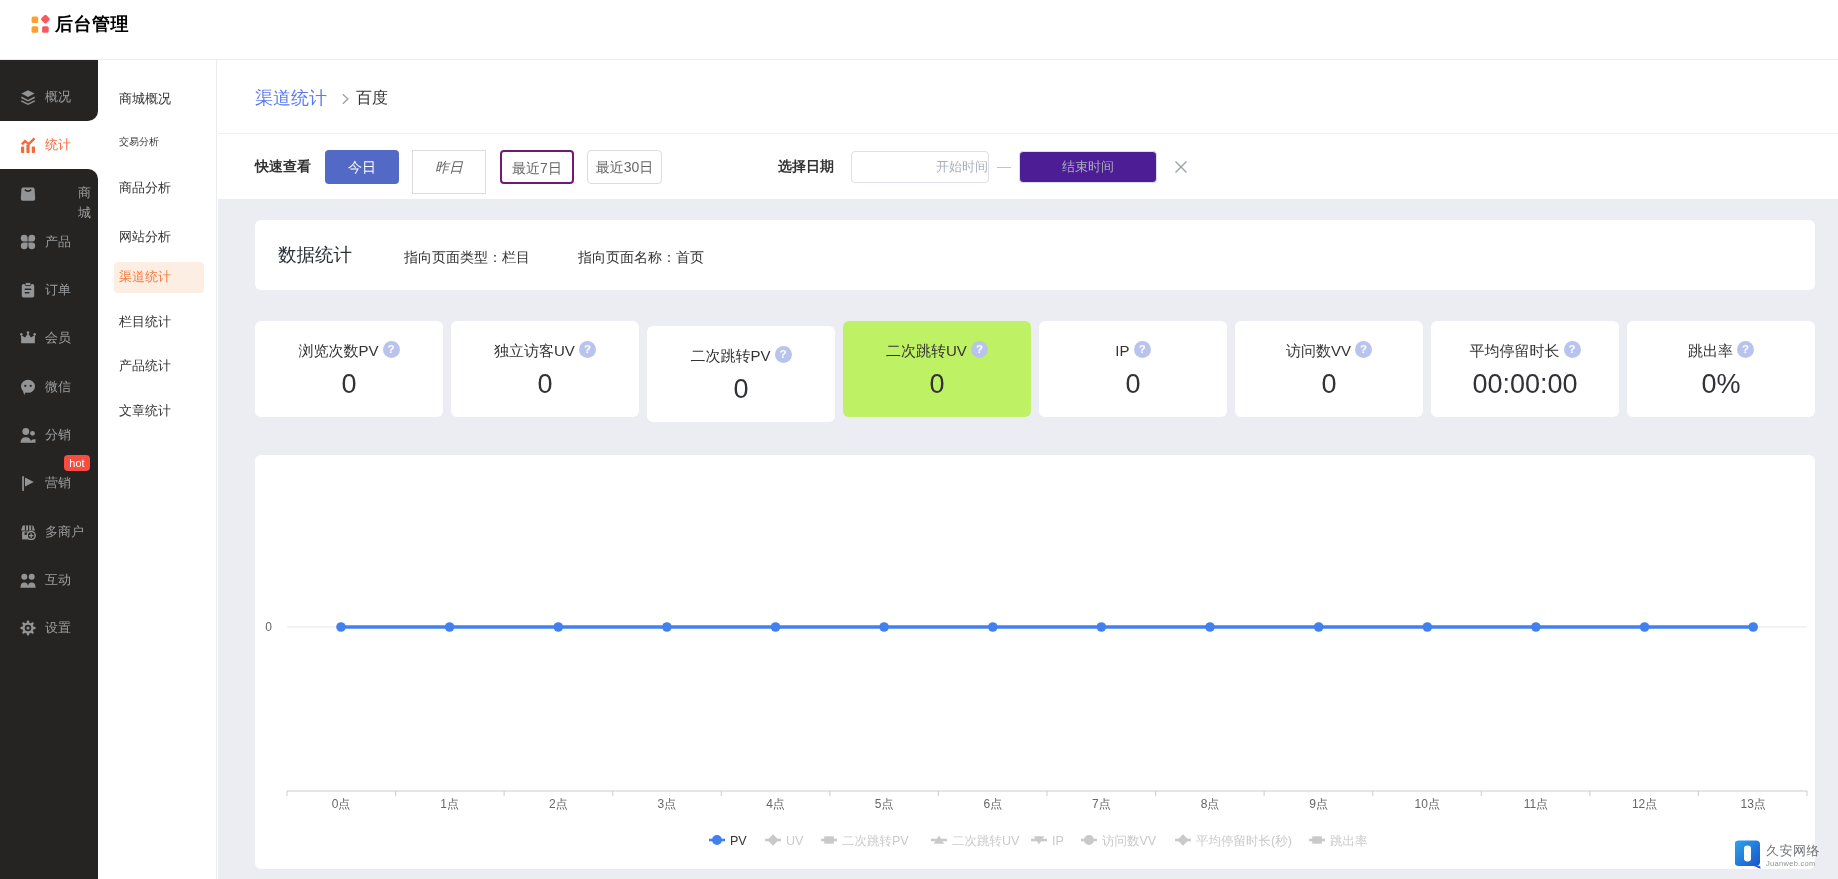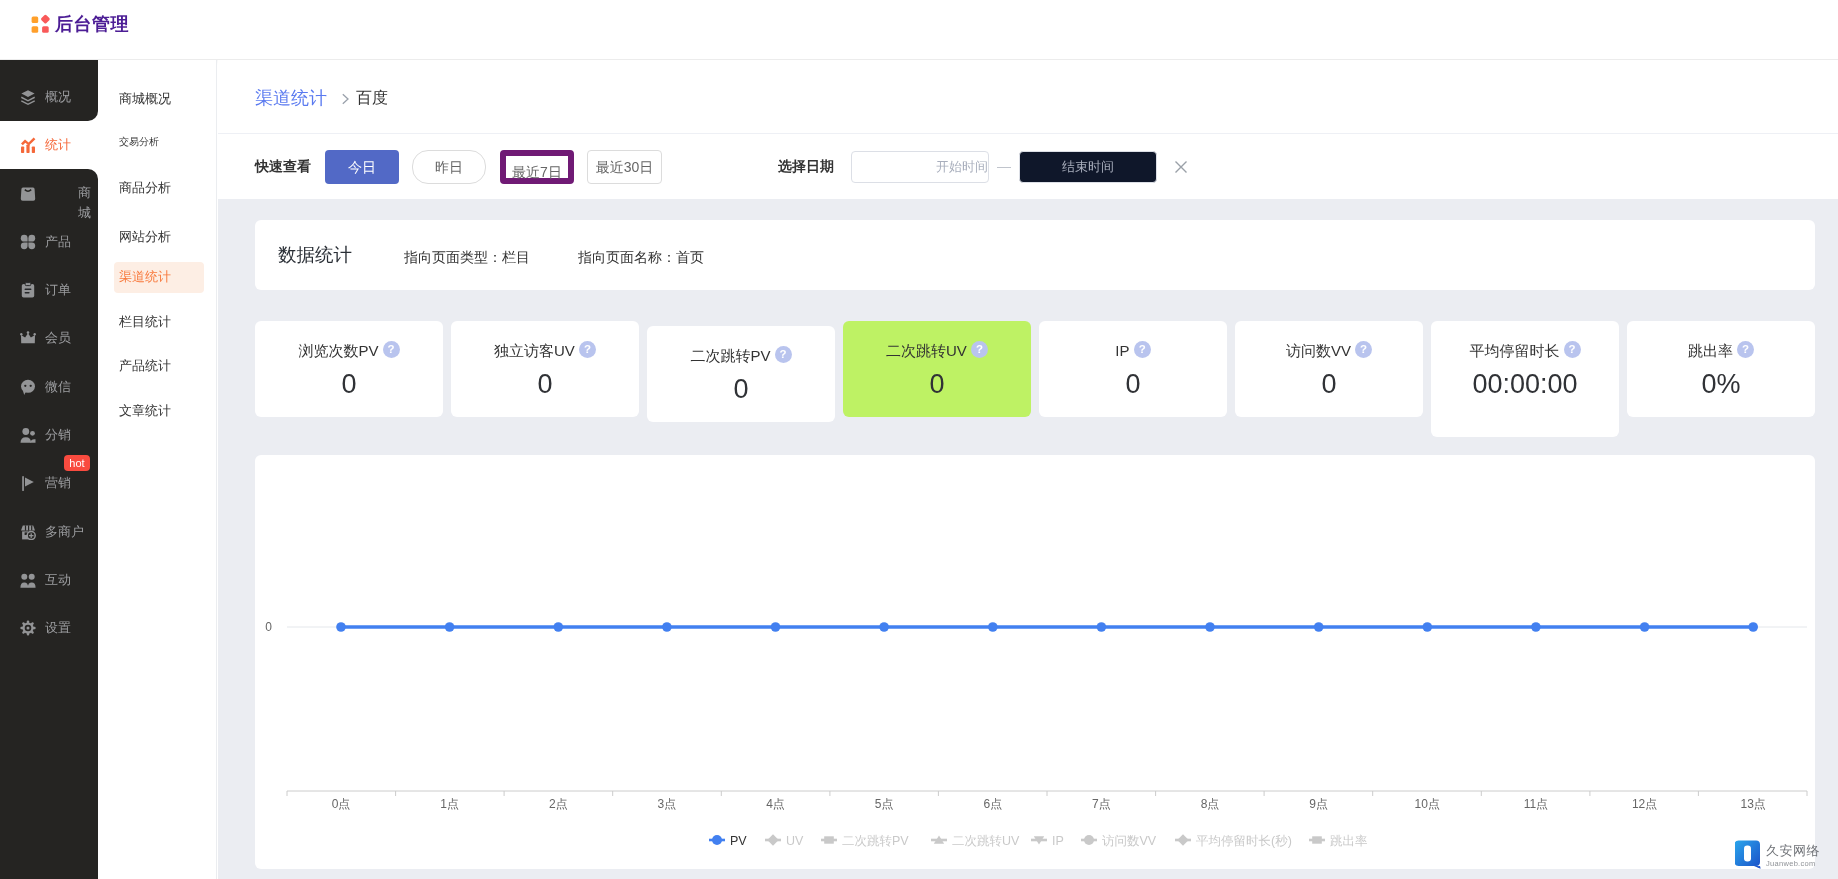--- a/index.html
+++ b/index.html
@@ -10,21 +10,21 @@
 </head>
 <body>
 
 <div class="abs" style="left:0;top:0;width:1838px;height:60px;background:#fff;border-bottom:1px solid #ececec;box-shadow:0 2px 4px rgba(0,0,0,0.04);">
   <svg class="abs" style="left:31px;top:14px;" width="21" height="20" viewBox="0 0 21 20">
     <rect x="0.6" y="2.5" width="6.6" height="6.6" rx="1.5" fill="#ffa02b"></rect>
     <rect x="0.6" y="12.2" width="6.6" height="6.6" rx="1.5" fill="#ff9f2b"></rect>
     <rect x="11.1" y="12.2" width="6.6" height="6.6" rx="1.5" fill="#f95959"></rect>
     <rect x="10.9" y="1.6" width="7" height="7" rx="1.5" fill="#f95959" transform="rotate(45 14.4 5.1)"></rect>
   </svg>
-  <div class="abs" style="left:55px;top:12px;font-size:18px;font-weight:600;color:#4c1d95;letter-spacing:0.5px;">后台管理</div>
+  <div class="abs" style="left:55px;top:12px;font-size:18px;font-weight:600;color:#000000;letter-spacing:0.5px;">后台管理</div>
 </div>
 
 <div class="abs" style="left:0;top:60px;width:98px;height:819px;background:#fff;">
   <div class="abs" style="left:0;top:0;width:98px;height:60.6px;background:#252422;border-bottom-right-radius:10px;"></div>
   <div class="abs" style="left:0;top:109px;width:98px;height:710px;background:#252422;border-top-right-radius:10px;"></div>
 </div>
 <div class="abs" style="left:0;top:60px;width:98px;height:819px;">
 <svg class="abs" style="left:20px;top:28.5px;" width="16" height="16" viewBox="0 0 16 16">
       <path d="M8 1.2 L14.6 4.6 L8 8 L1.4 4.6 Z" fill="#939496"></path>
 <path d="M1.6 7.6 L8 10.9 L14.4 7.6 L15 8.9 L8 12.4 L1 8.9 Z" fill="#939496"></path>
@@ -136,27 +136,27 @@
   <span class="abs" style="left:37px;top:26px;font-size:18px;line-height:24px;color:#5a7af0;">渠道统计</span>
   <svg class="abs" style="left:123px;top:33px;" width="9" height="12" viewBox="0 0 9 12">
       <path d="M1.8 1.2 L7 6 L1.8 10.8" stroke="#9aa1ab" stroke-width="1.3" fill="none"></path>
     </svg>
   <span class="abs" style="left:138px;top:27px;font-size:16px;line-height:22px;color:#333;">百度</span>
 </div>
 <div class="abs" style="left:218px;top:199px;width:1620px;height:680px;background:#ebedf2;"></div>
 
 <div class="abs" style="left:255px;top:158px;font-size:14px;font-weight:700;color:#333;">快速查看</div>
 <div class="abs" style="left:325px;top:150px;width:74px;height:34px;background:#5269c6;border-radius:4px;color:#fff;font-size:14px;line-height:34px;text-align:center;">今日</div>
-<div class="abs" style="left:412px;top:150px;width:74px;height:34px;background:#fff;border:1px solid #dcdcdc;border-radius:16px;color:#666;font-size:14px;line-height:32px;text-align:center;">昨日</div>
-<div class="abs" style="left:500px;top:150px;width:74px;height:34px;background:#fff;border:6px solid #701a75;border-radius:4px;color:#666;font-size:14px;line-height:32px;text-align:center;">最近7日</div>
+<div class="abs" style="left:412px;top:150px;width:74px;height:44px;background:#fff;border:1px solid #dcdcdc;border-radius:0;color:#666;font-size:14px;line-height:32px;text-align:center;font-style:italic;">昨日</div>
+<div class="abs" style="left:500px;top:150px;width:74px;height:34px;background:#fff;border:2px solid #701a75;border-radius:4px;color:#666;font-size:14px;line-height:32px;text-align:center;">最近7日</div>
 <div class="abs" style="left:587px;top:150px;width:75px;height:34px;background:#fff;border:1px solid #dcdcdc;border-radius:4px;color:#666;font-size:14px;line-height:32px;text-align:center;">最近30日</div>
 <div class="abs" style="left:778px;top:158px;font-size:14px;font-weight:700;color:#333;">选择日期</div>
 <div class="abs" style="left:851px;top:151px;width:138px;height:32px;border:1px solid #dcdfe6;border-radius:4px;background:#fff;color:#a8aebc;font-size:13px;line-height:30px;text-align:right;">开始时间</div>
 <div class="abs" style="left:995px;top:158px;width:18px;height:16px;color:#c0c4cc;font-size:14px;text-align:center;">—</div>
-<div class="abs" style="left:1019px;top:151px;width:138px;height:32px;border:1px solid #dcdfe6;border-radius:4px;background:#0f172a;color:#a8aebc;font-size:13px;line-height:30px;text-align:center;">结束时间</div>
+<div class="abs" style="left:1019px;top:151px;width:138px;height:32px;border:1px solid #dcdfe6;border-radius:4px;background:#4c1d95;color:#a8aebc;font-size:13px;line-height:30px;text-align:center;">结束时间</div>
 <svg class="abs" style="left:1174px;top:160px;" width="14" height="14" viewBox="0 0 14 14">
     <path d="M1.5 1.5 L12.5 12.5 M12.5 1.5 L1.5 12.5" stroke="#9aa0a8" stroke-width="1.4"></path>
   </svg>
 
 <div class="abs" style="left:255px;top:220px;width:1560px;height:70px;background:#fff;border-radius:6px;">
   <span class="abs" style="left:23px;top:23px;font-size:18.5px;line-height:24px;font-weight:500;color:#2a2f36;">数据统计</span>
   <span class="abs" style="left:149px;top:27px;font-size:14px;line-height:20px;color:#333;">指向页面类型：栏目</span>
   <span class="abs" style="left:323px;top:27px;font-size:14px;line-height:20px;color:#333;">指向页面名称：首页</span>
 </div>
 
@@ -177,21 +177,21 @@
   <div style="position:absolute;left:0;top:50px;width:188px;text-align:center;font-size:27px;line-height:27px;color:#303236;">0</div>
 </div>
 <div class="abs" style="left:1039px;top:321px;width:188px;height:96px;background:#fff;border-radius:6px;">
   <div style="position:absolute;left:0;top:19px;width:188px;text-align:center;font-size:15px;line-height:21px;color:#333;">IP&nbsp;<span style="display:inline-block;width:17px;height:17px;background:#b9c4ee;border-radius:50%;color:#fff;font-size:11.5px;font-weight:700;line-height:17px;text-align:center;vertical-align:3px;">?</span></div>
   <div style="position:absolute;left:0;top:50px;width:188px;text-align:center;font-size:27px;line-height:27px;color:#303236;">0</div>
 </div>
 <div class="abs" style="left:1235px;top:321px;width:188px;height:96px;background:#fff;border-radius:6px;">
   <div style="position:absolute;left:0;top:19px;width:188px;text-align:center;font-size:15px;line-height:21px;color:#333;">访问数VV&nbsp;<span style="display:inline-block;width:17px;height:17px;background:#b9c4ee;border-radius:50%;color:#fff;font-size:11.5px;font-weight:700;line-height:17px;text-align:center;vertical-align:3px;">?</span></div>
   <div style="position:absolute;left:0;top:50px;width:188px;text-align:center;font-size:27px;line-height:27px;color:#303236;">0</div>
 </div>
-<div class="abs" style="left:1431px;top:321px;width:188px;height:116px;background:#fff;border-radius:6px;">
+<div class="abs" style="left:1431px;top:321px;width:188px;height:96px;background:#fff;border-radius:6px;">
   <div style="position:absolute;left:0;top:19px;width:188px;text-align:center;font-size:15px;line-height:21px;color:#333;">平均停留时长&nbsp;<span style="display:inline-block;width:17px;height:17px;background:#b9c4ee;border-radius:50%;color:#fff;font-size:11.5px;font-weight:700;line-height:17px;text-align:center;vertical-align:3px;">?</span></div>
   <div style="position:absolute;left:0;top:50px;width:188px;text-align:center;font-size:27px;line-height:27px;color:#303236;">00:00:00</div>
 </div>
 <div class="abs" style="left:1627px;top:321px;width:188px;height:96px;background:#fff;border-radius:6px;">
   <div style="position:absolute;left:0;top:19px;width:188px;text-align:center;font-size:15px;line-height:21px;color:#333;">跳出率&nbsp;<span style="display:inline-block;width:17px;height:17px;background:#b9c4ee;border-radius:50%;color:#fff;font-size:11.5px;font-weight:700;line-height:17px;text-align:center;vertical-align:3px;">?</span></div>
   <div style="position:absolute;left:0;top:50px;width:188px;text-align:center;font-size:27px;line-height:27px;color:#303236;">0%</div>
 </div>
 
 <div class="abs" style="left:255px;top:455px;width:1560px;height:414px;background:#fff;border-radius:6px;"></div>
 <svg class="abs" style="left:255px;top:455px;" width="1560" height="414" viewBox="0 0 1560 414">

